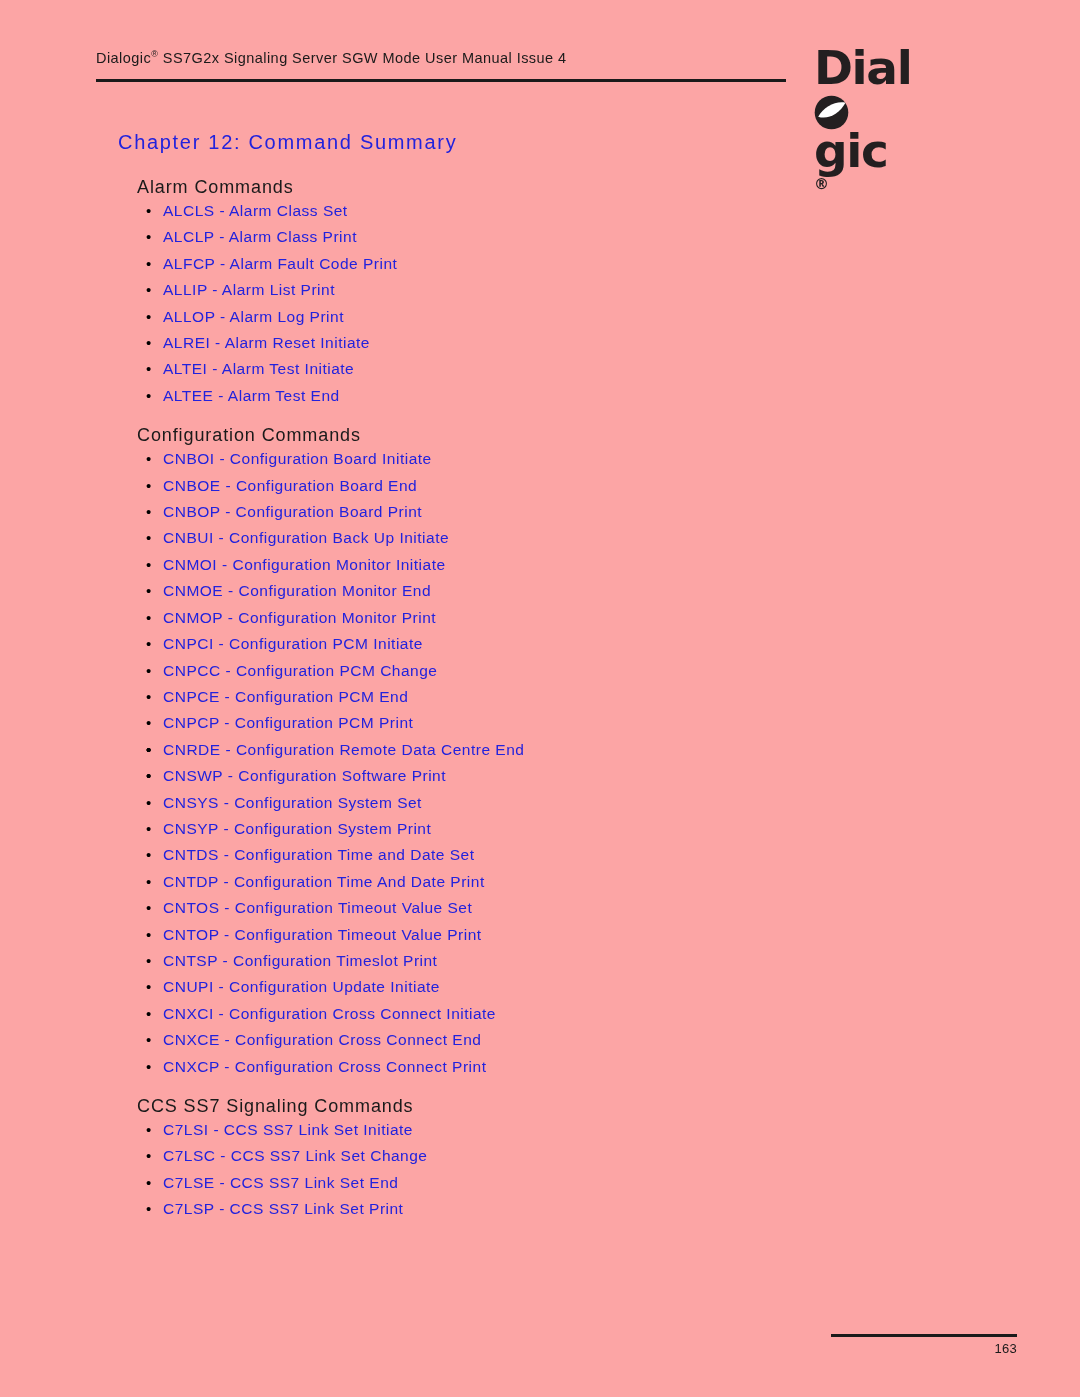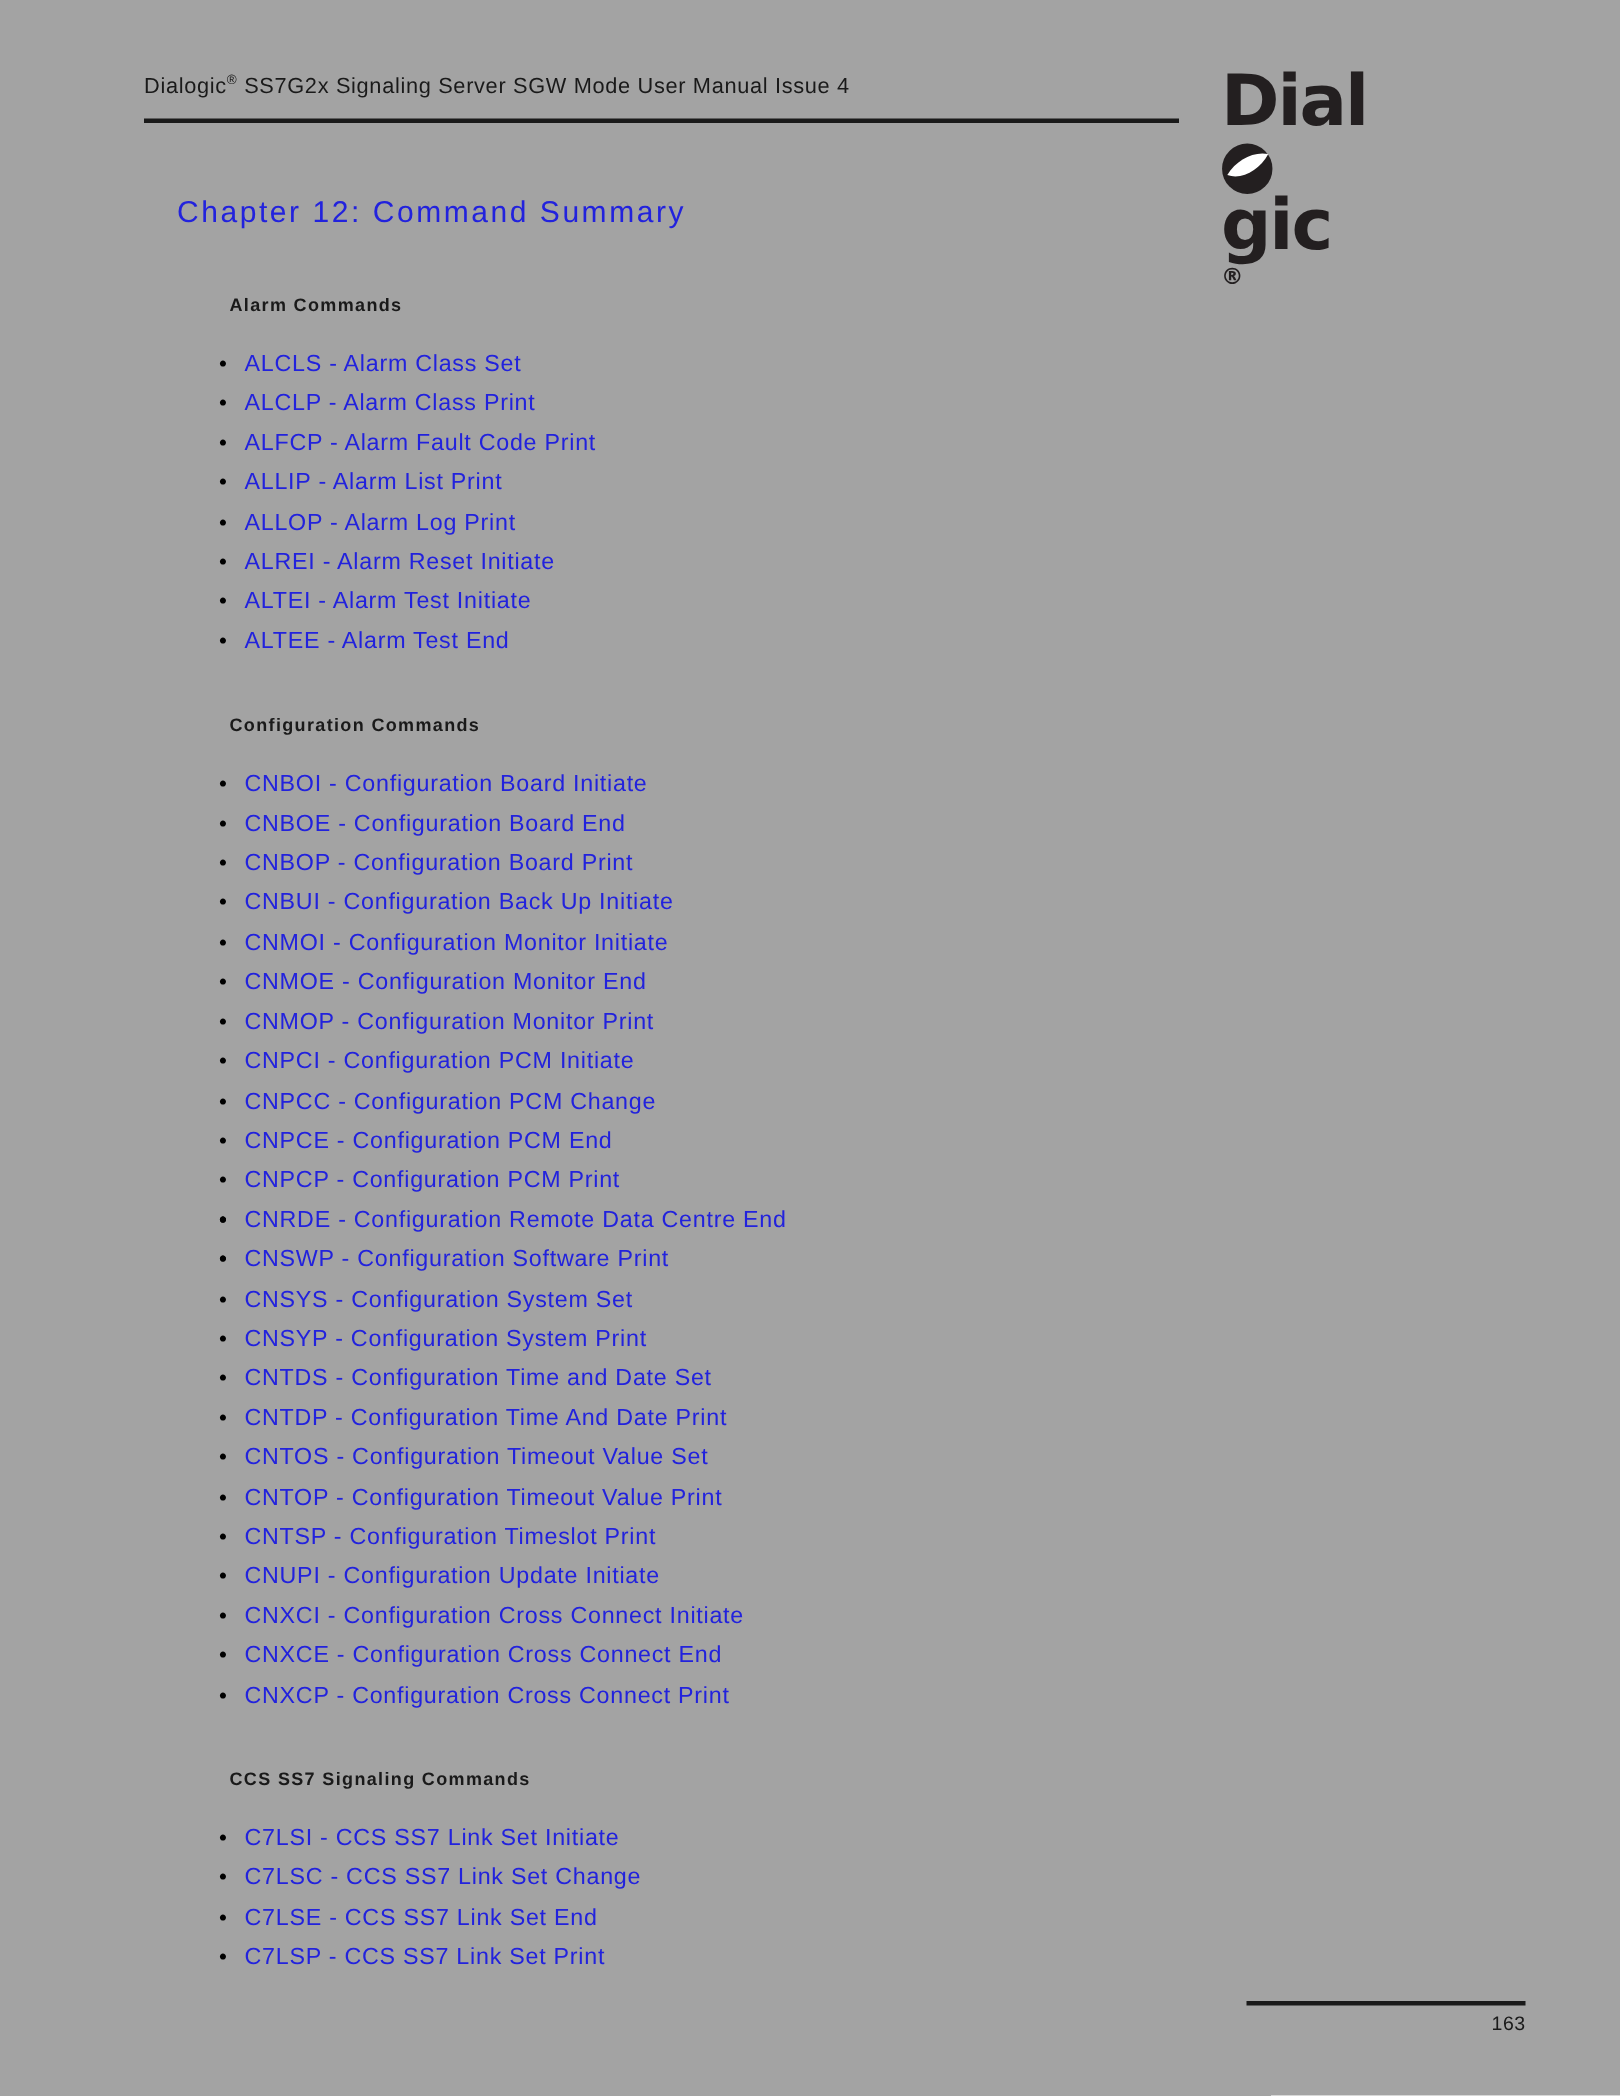--- a/index.html
+++ b/index.html
@@ -9,21 +9,21 @@
     background: #ffffff;
   }
   body {
     font-family: "Liberation Sans", sans-serif;
     color: #000000;
   }
   .page {
     position: relative;
     width: 1080px;
     height: 1397px;
-    background: #a3a3a3;
+    background: #fca5a5;
     overflow: hidden;
     box-sizing: border-box;
   }
 
   
   .header {
     position: absolute;
     left: 0;
     top: 0;
     width: 1080px;
@@ -106,28 +106,27 @@
   .content {
     position: absolute;
     left: 137px;
     top: 176px;
     width: 880px;
   }
   .section {
     margin: 0;
   }
   .section-heading {
-    font-size: 12px;
+    font-size: 18px;
     color: #1a1a1a;
     letter-spacing: 0.9px;
     line-height: 22px;
-    margin: 16px;
+    margin: 0;
     padding: 0;
     white-space: nowrap;
-    font-weight: bold;
   }
   .cmd-list {
     list-style: none;
     margin: 0;
     padding: 0;
   }
   .cmd-item {
     position: relative;
     padding-left: 26px;
     font-size: 15.5px;

